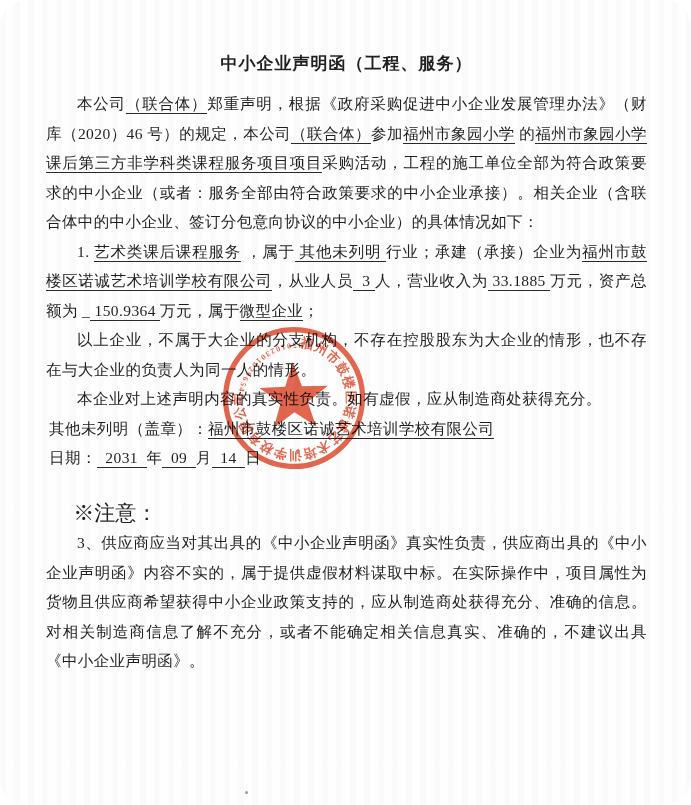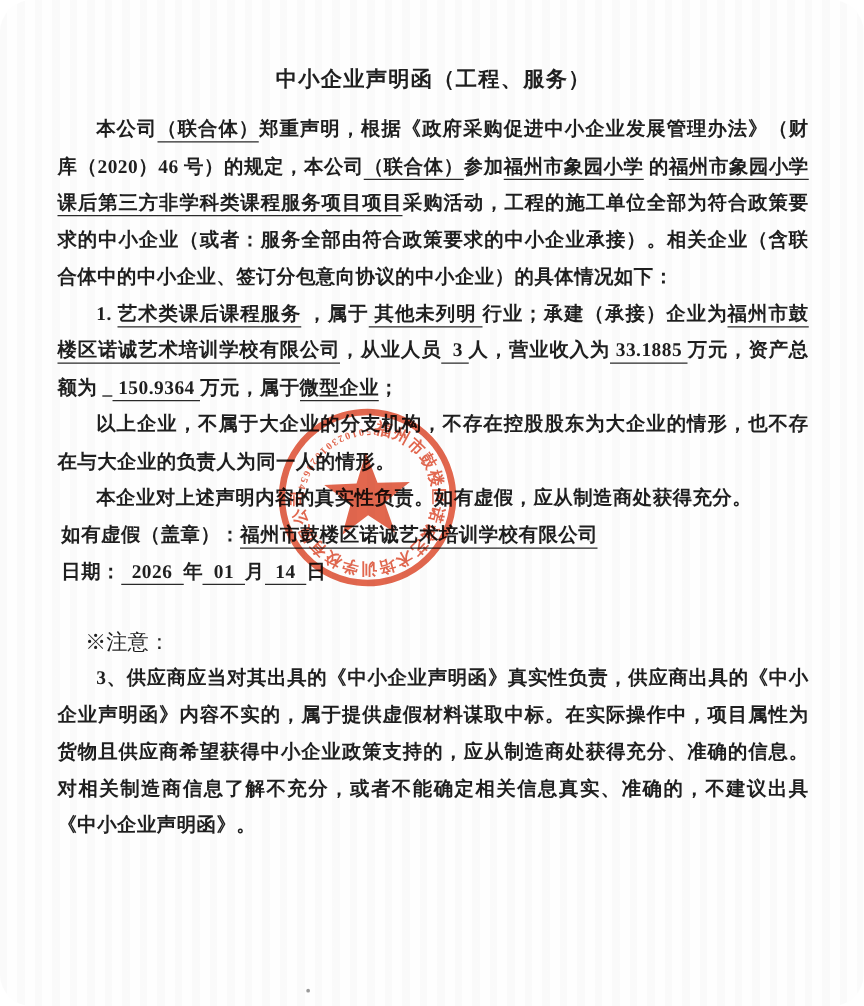--- a/index.html
+++ b/index.html
@@ -29,30 +29,29 @@
     margin: 0 0 14px 0;
     letter-spacing: 1px;
   }
   .para {
     font-size: 15.5px;
     line-height: 29.5px;
     margin: 0;
     text-align: justify;
     white-space: pre-wrap;
     letter-spacing: 0.4px;
-    font-weight: bold;
   }
   .para.indent { text-indent: 2em; }
   .para.small-indent { text-indent: 0.2em; }
   .para .u {
     border-bottom: 1px solid #2a2a2a;
     padding-bottom: 1px;
   }
   .notes-header {
-    font-size: 17px;
+    font-size: 21px;
     line-height: 29.5px;
     margin: 26px 0 0 0;
     text-indent: 1.3em;
   }
   
   .stamp {
     position: absolute;
     left: 218px; top: 322px;
     width: 152px; height: 152px;
     transform: rotate(142deg);
@@ -82,23 +81,23 @@
   <h1 class="title">中小企业声明函（工程、服务）</h1>
 
   <p class="para indent"><span>本公司</span><span class="u">（联合体）</span><span>郑重声明，根据《政府采购促进中小企业发展管理办法》（财库（2020）46 号）的规定，本公司</span><span class="u">（联合体）</span><span>参加</span><span class="u">福州市象园小学</span><span> 的</span><span class="u">福州市象园小学课后第三方非学科类课程服务项目项目</span><span>采购活动，工程的施工单位全部为符合政策要求的中小企业（或者：服务全部由符合政策要求的中小企业承接）。相关企业（含联合体中的中小企业、签订分包意向协议的中小企业）的具体情况如下：</span></p>
 
   <p class="para indent"><span>1. </span><span class="u">艺术类课后课程服务</span><span> ，属于</span><span class="u"> 其他未列明 </span><span>行业；承建（承接）企业为</span><span class="u">福州市鼓楼区诺诚艺术培训学校有限公司</span><span>，从业人员</span><span class="u">  3 </span><span>人，营业收入为</span><span class="u"> 33.1885 </span><span>万元，资产总额为 _</span><span class="u"> 150.9364 </span><span>万元，属于</span><span class="u">微型企业</span><span>；</span></p>
 
   <p class="para indent"><span>以上企业，不属于大企业的分支机构，不存在控股股东为大企业的情形，也不存在与大企业的负责人为同一人的情形。</span></p>
 
   <p class="para indent"><span>本企业对上述声明内容的真实性负责。如有虚假，应从制造商处获得充分。</span></p>
 
-  <p class="para small-indent"><span>如有虚假（盖章）：</span><span class="u">福州市鼓楼区诺诚艺术培训学校有限公司</span></p>
+  <p class="para small-indent"><span>其他未列明（盖章）：</span><span class="u">福州市鼓楼区诺诚艺术培训学校有限公司</span></p>
 
-  <p class="para small-indent"><span>日期：</span><span class="u">  2026  </span><span>年</span><span class="u">  01  </span><span>月</span><span class="u">  14  </span><span>日</span></p>
+  <p class="para small-indent"><span>日期：</span><span class="u">  2031  </span><span>年</span><span class="u">  09  </span><span>月</span><span class="u">  14  </span><span>日</span></p>
 
   <p class="notes-header">※注意：</p>
 
 
 
   <p class="para indent"><span>3、供应商应当对其出具的《中小企业声明函》真实性负责，供应商出具的《中小企业声明函》内容不实的，属于提供虚假材料谋取中标。在实际操作中，项目属性为货物且供应商希望获得中小企业政策支持的，应从制造商处获得充分、准确的信息。对相关制造商信息了解不充分，或者不能确定相关信息真实、准确的，不建议出具《中小企业声明函》。</span></p>
 
 </div>
 
 <svg class="stamp" viewBox="0 0 160 160" xmlns="http://www.w3.org/2000/svg">

